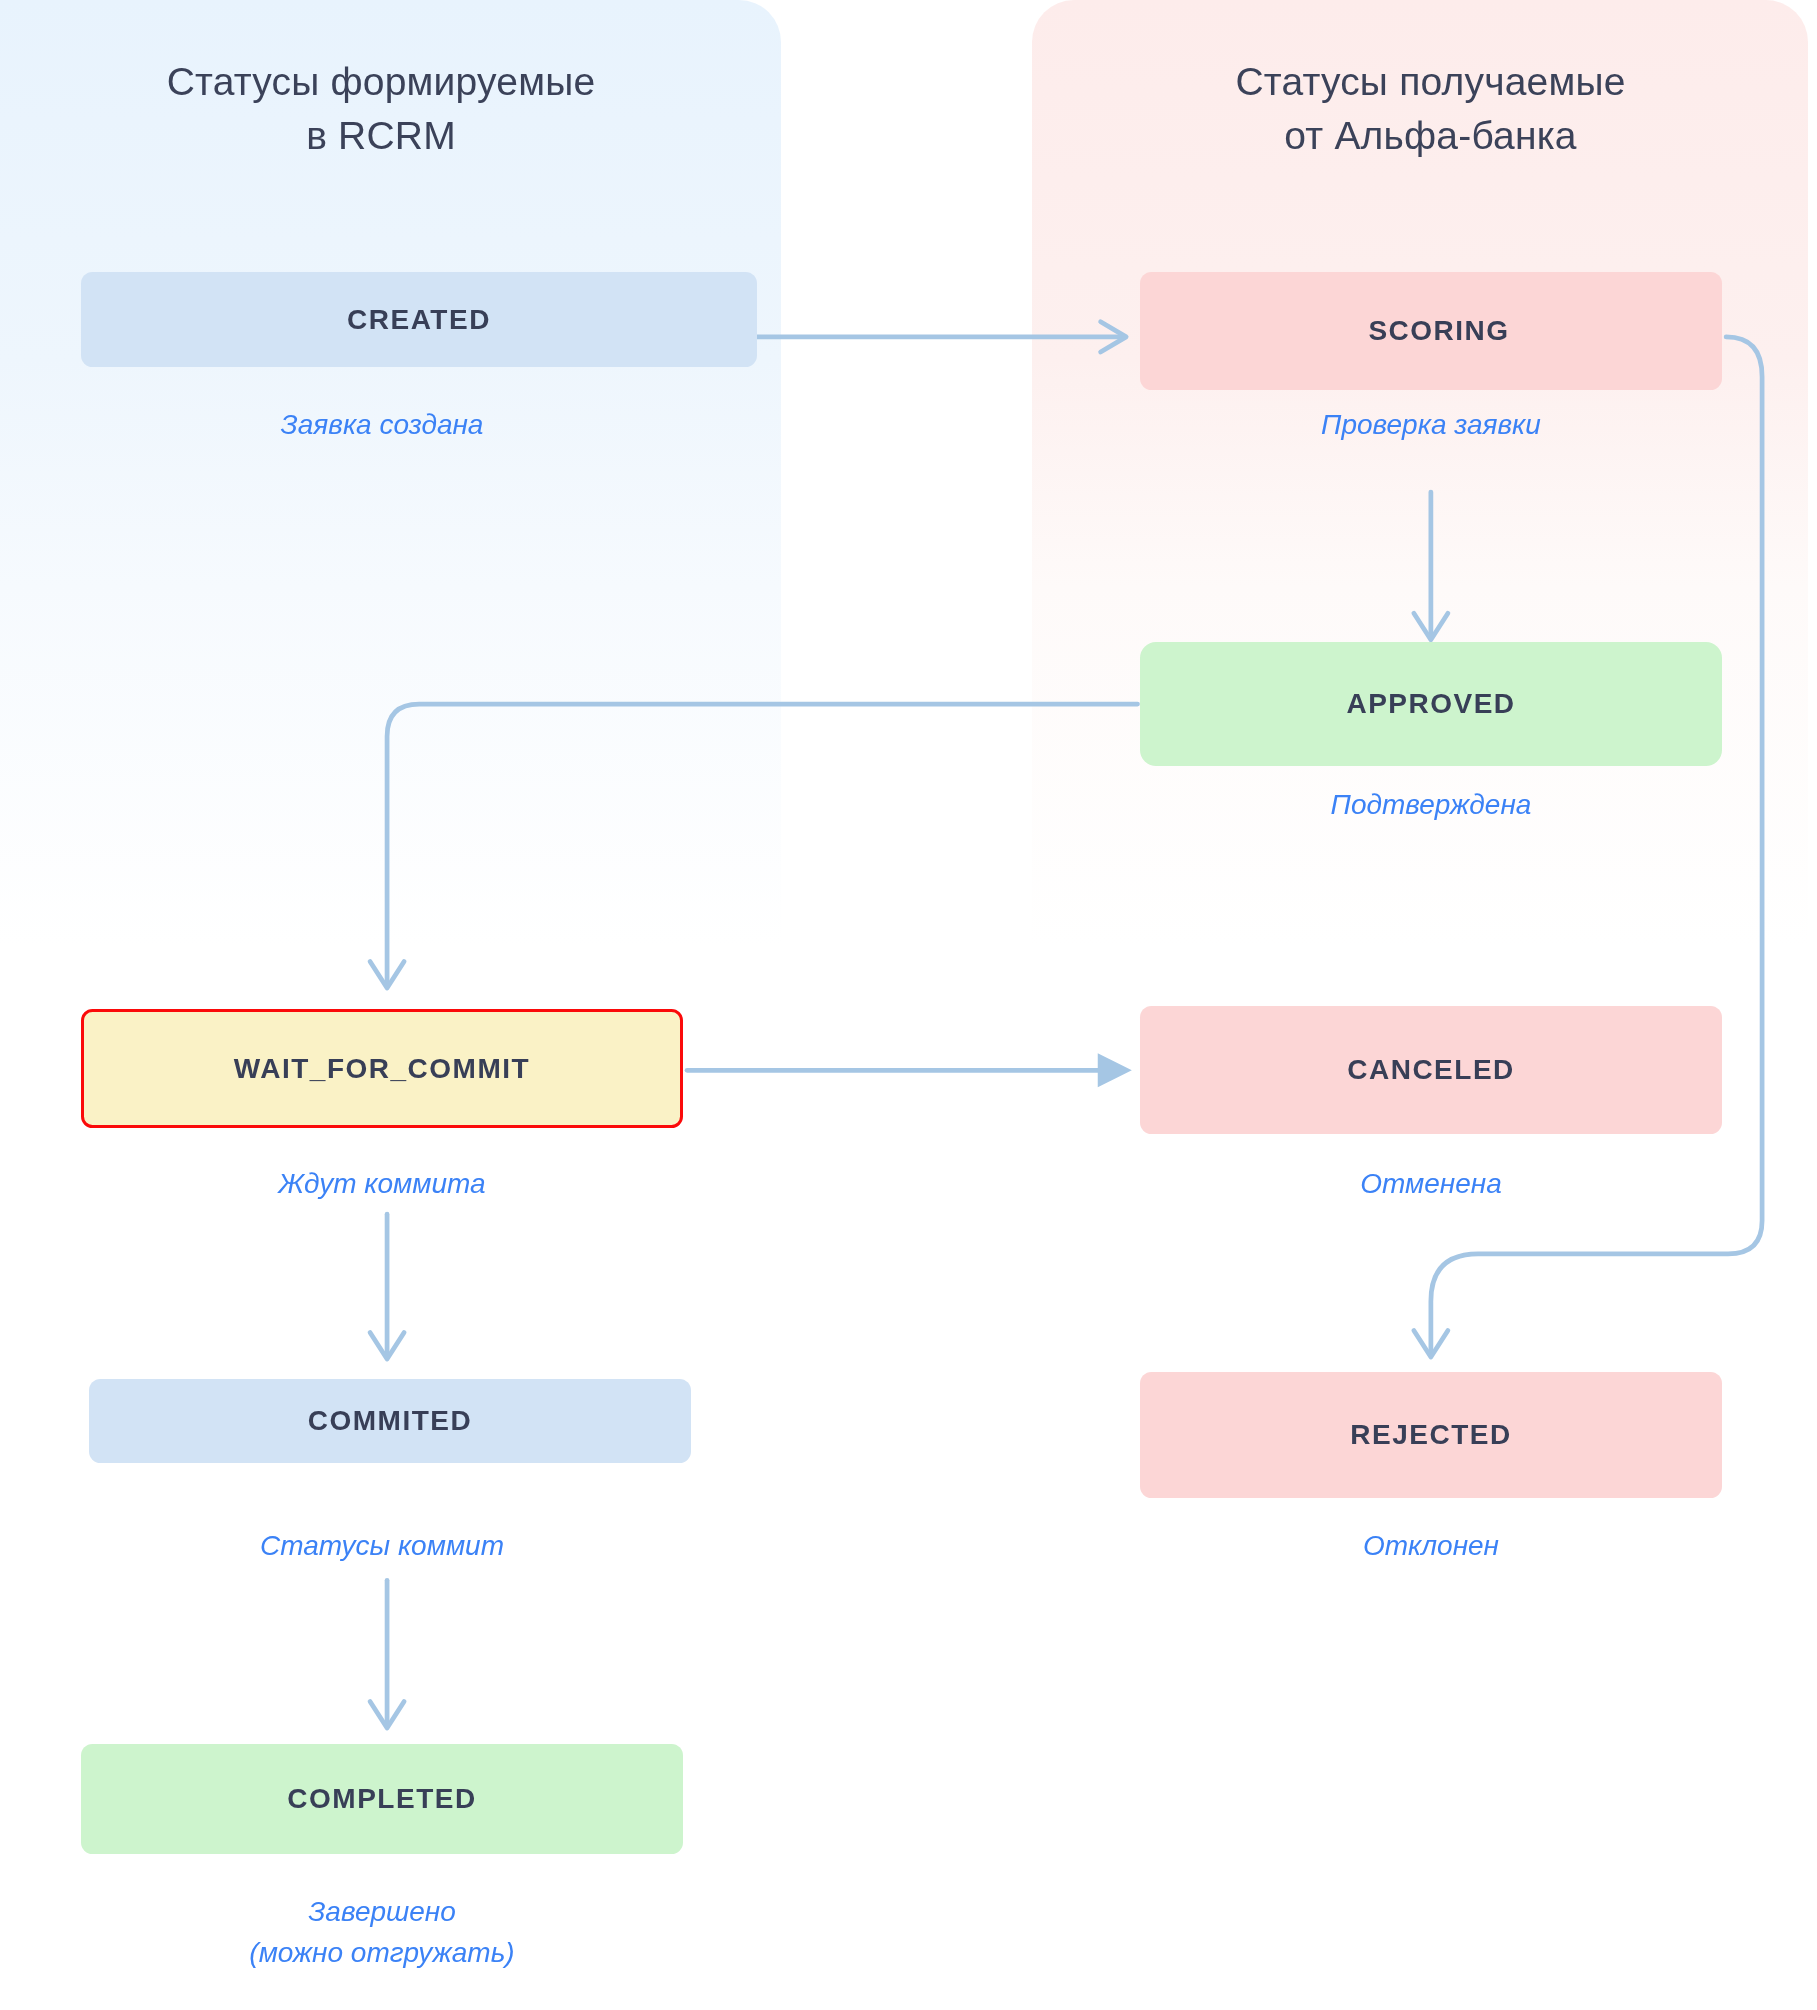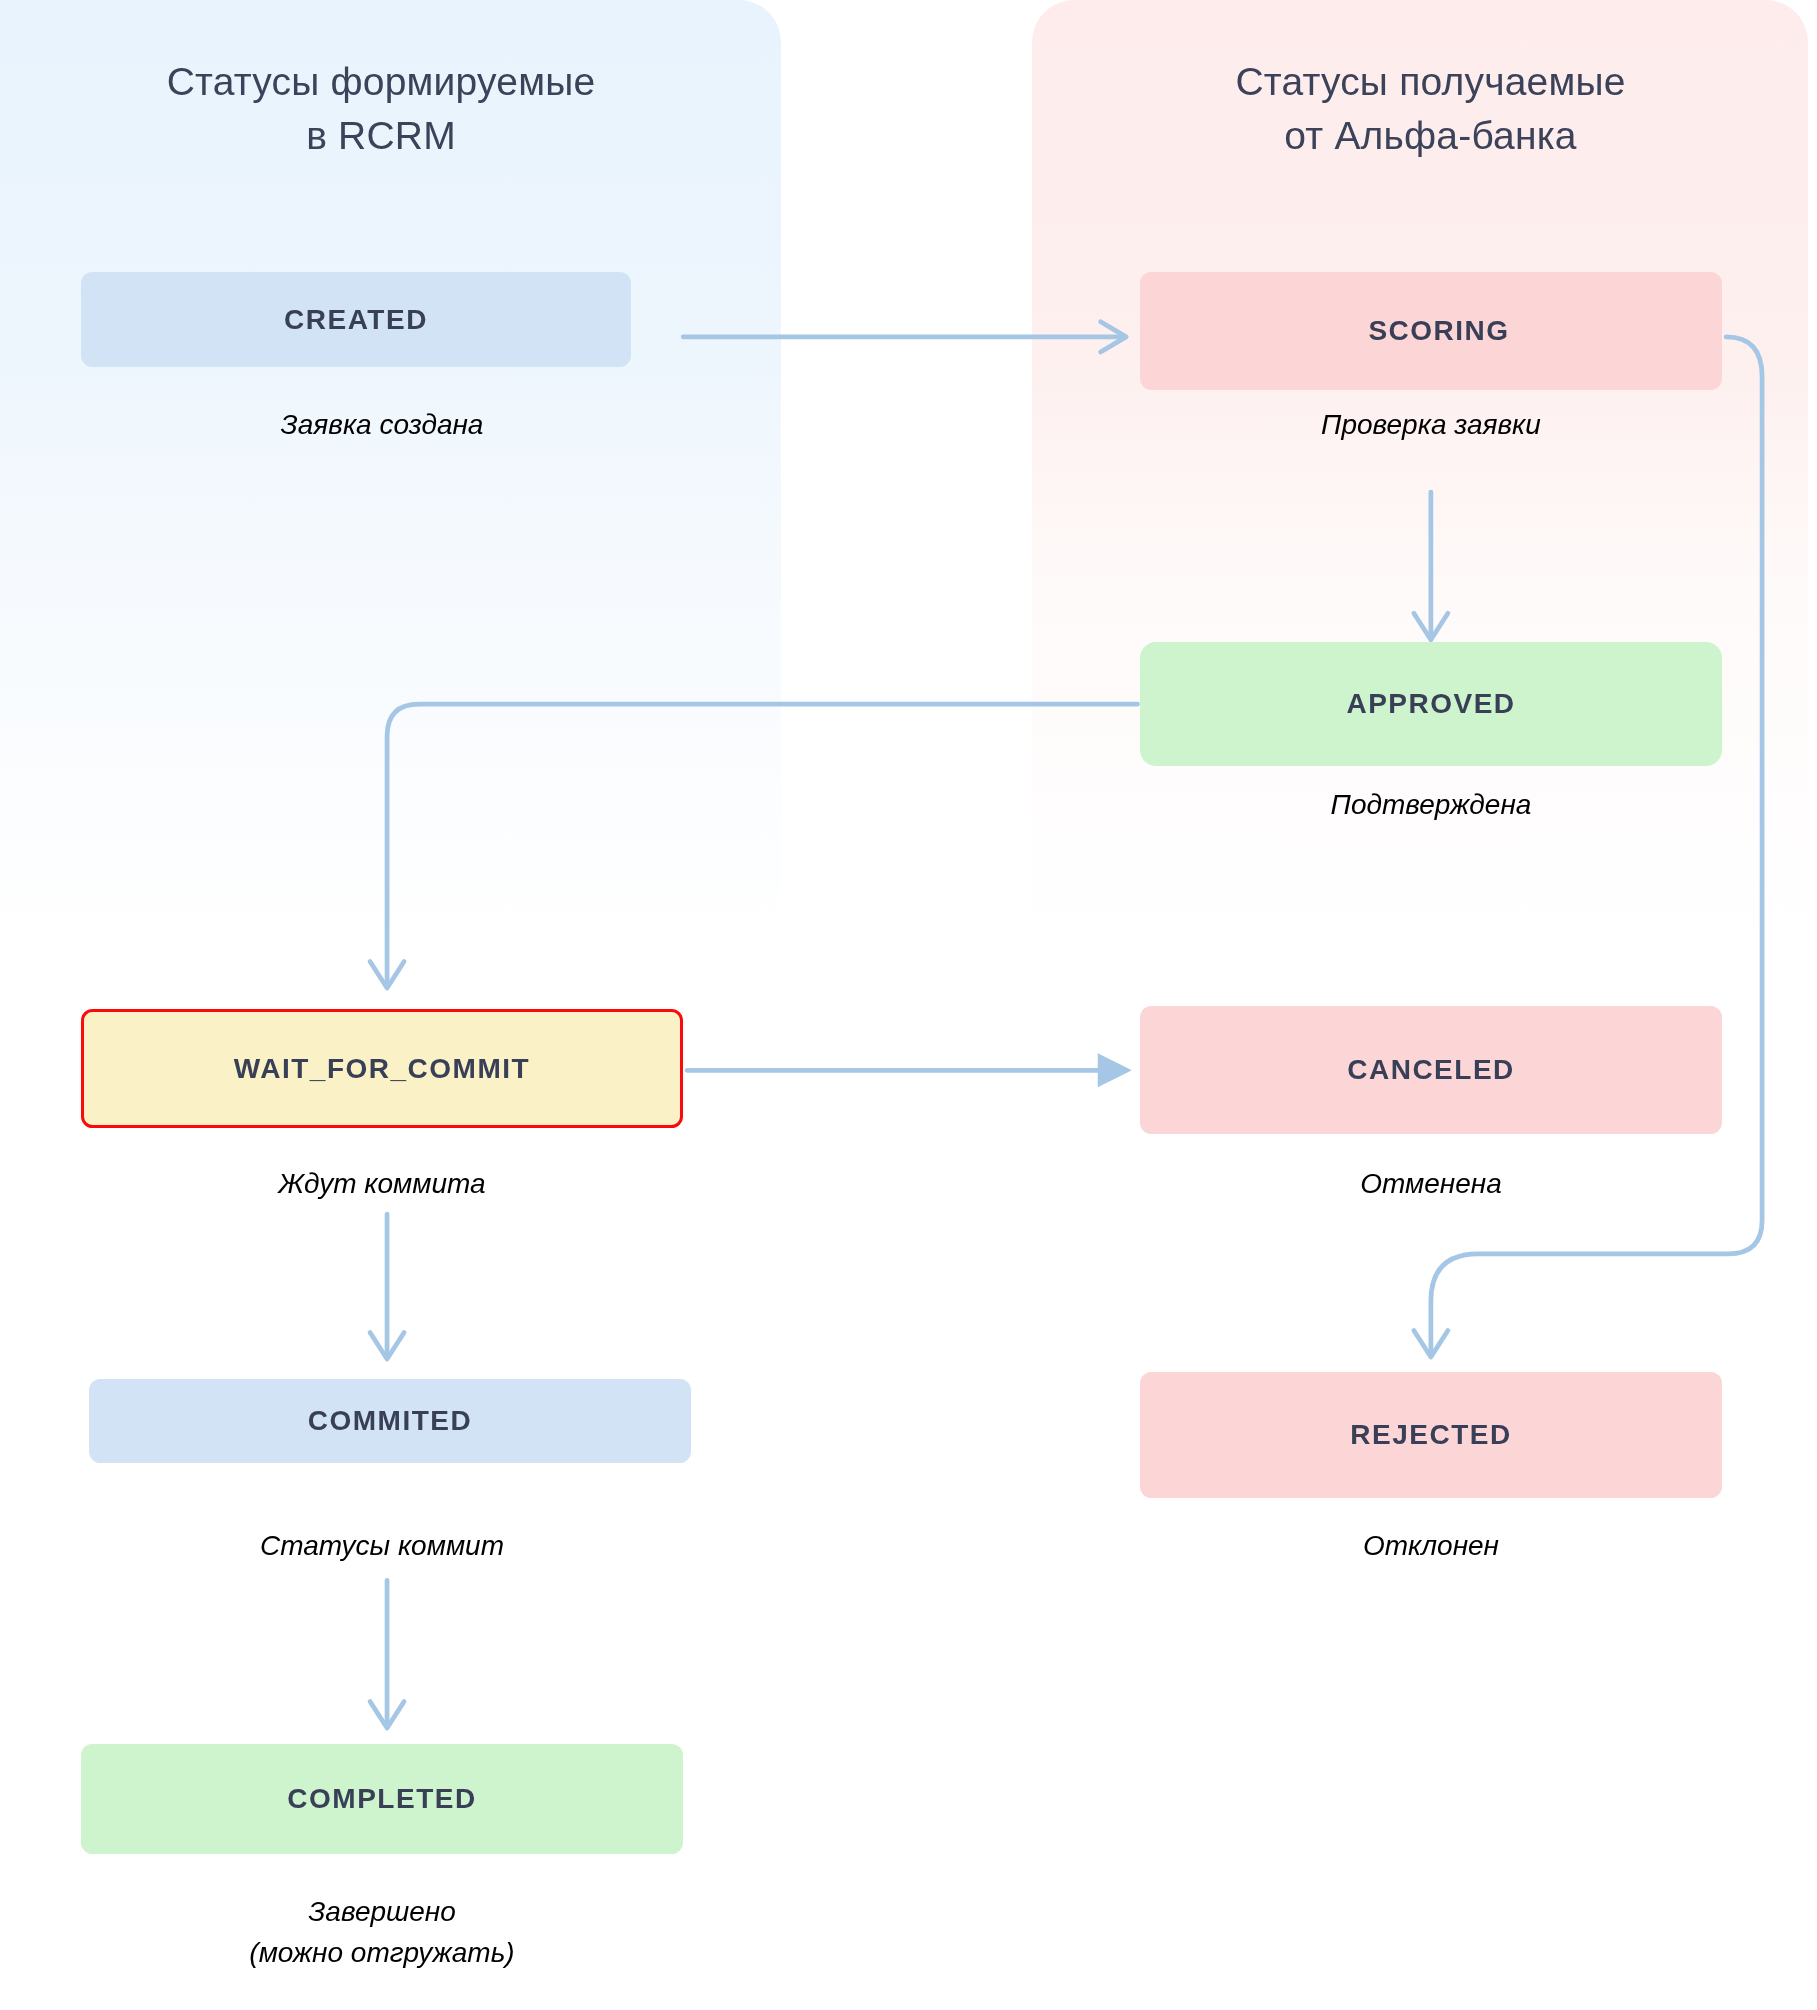--- a/index.html
+++ b/index.html
@@ -72,21 +72,21 @@
   .node.green  { background: #cdf4cd; }
   .node.yellow { background: #faf2c6; border: 3.8px solid #fb0a0a; }
 
   
   .caption {
     position: absolute;
     text-align: center;
     font-style: italic;
     font-size: 28px;
     line-height: 1.45;
-    color: #000000;
+    color: #3b82f6;
     white-space: pre-line;
   }
 
   
   #connectors {
     position: absolute;
     left: 0;
     top: 0;
     width: 1817px;
     height: 2010px;
@@ -153,21 +153,21 @@
       <path class="edge-head" d="M 391 1798 L 409 1826 L 427 1798"></path>
     </g>
 
     <g>
       <path class="edge" d="M 1824 356 Q 1862 356 1862 398 L 1862 1290 Q 1862 1325 1826 1325
                L 1562 1325 Q 1512 1325 1512 1375 L 1512 1428"></path>
       <path class="edge-head" d="M 1494 1406 L 1512 1434 L 1530 1406"></path>
     </g>
   </svg>
 
-  <div class="node blue" style="left:81px; top:272px; width:550px; height:95px;">CREATED</div>
+  <div class="node blue" style="left:81px; top:272px; width:676px; height:95px;">CREATED</div>
   <div class="caption" style="left:81px; top:405px; width:602px;">Заявка создана</div>
 
   <div class="node yellow" style="left:81px; top:1009px; width:602px; height:119px;text-align:center;">WAIT_FOR_COMMIT</div>
   <div class="caption" style="left:81px; top:1164px; width:602px;">Ждут коммита</div>
 
   <div class="node blue" style="left:89px; top:1379px; width:602px; height:84px;">COMMITED</div>
   <div class="caption" style="left:81px; top:1526px; width:602px;">Статусы коммит</div>
 
   <div class="node green" style="left:81px; top:1744px; width:602px; height:110px;">COMPLETED</div>
   <div class="caption" style="left:81px; top:1892px; width:602px;">Завершено

